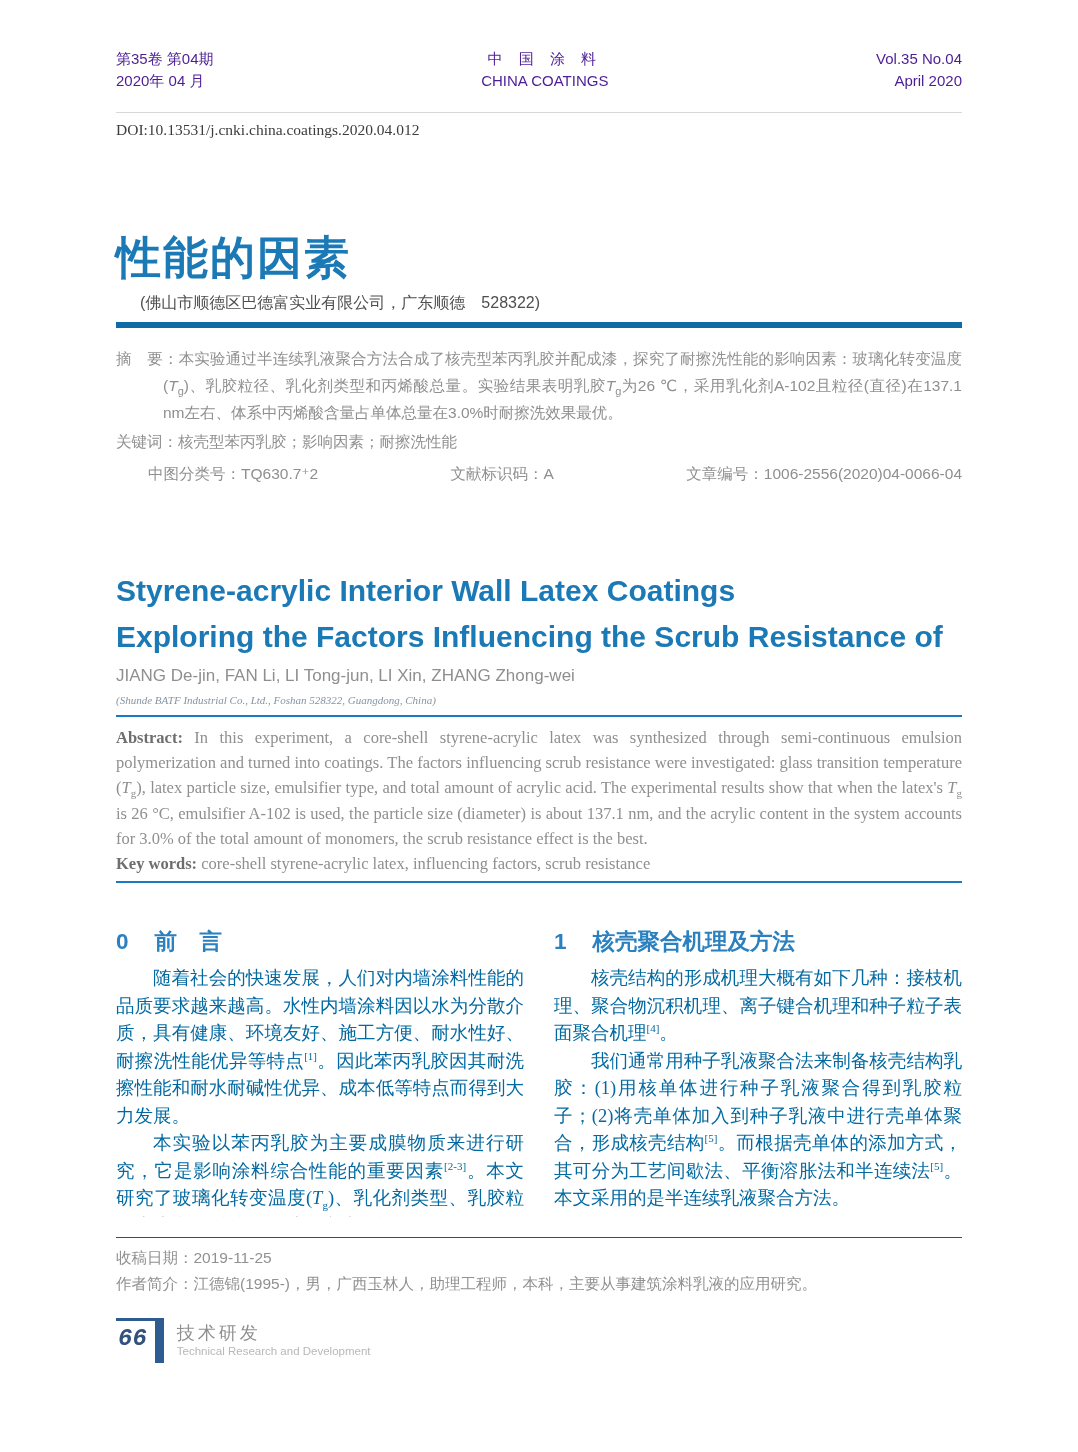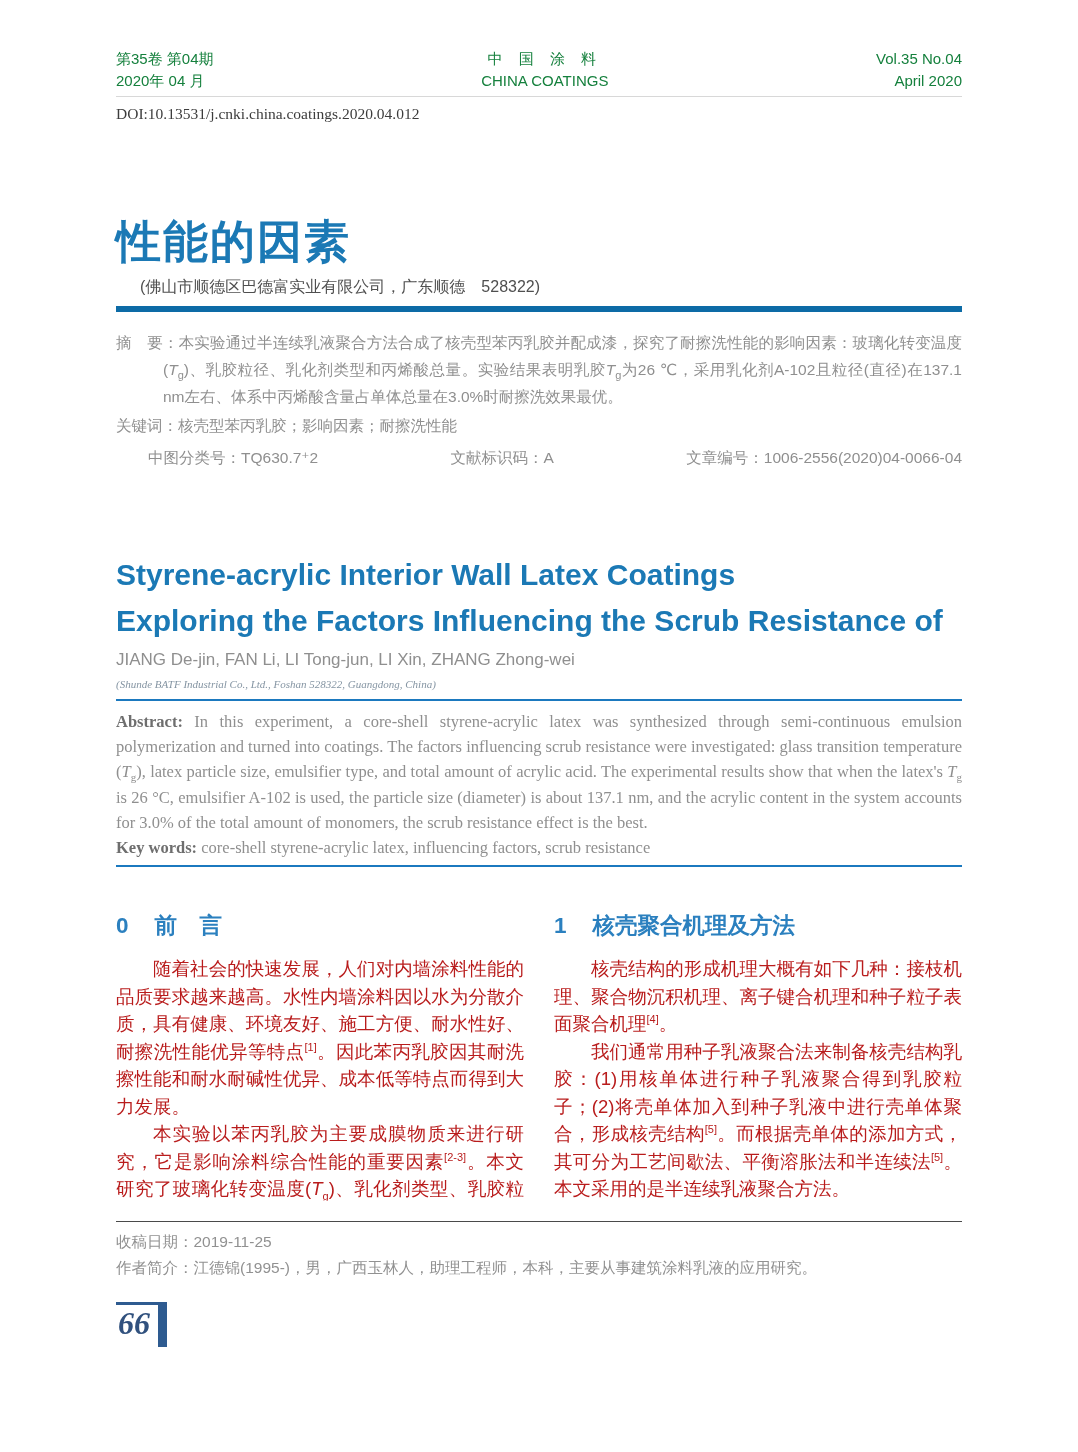--- a/index.html
+++ b/index.html
@@ -3,21 +3,21 @@
 <meta charset="utf-8">
 <style>
   html,body{margin:0;padding:0;background:#ffffff;}
   .page{
     width:1078px;height:1452px;background:#ffffff;overflow:hidden;
     box-sizing:border-box;padding:48px 116px 0 116px;position:relative;
     font-family:"Liberation Sans","DejaVu Sans",sans-serif;color:#2b2b2b;
   }
   
   .jhdr{display:flex;justify-content:space-between;align-items:flex-start;
-    color:#15803d;font-size:15px;line-height:22px;border-bottom:1px solid #d8d8d8;padding-bottom:4px;}
+    color:#4c1d95;font-size:15px;line-height:22px;border-bottom:1px solid #d8d8d8;padding-bottom:20px;}
   .jhdr .c{text-align:center;}
   .jhdr .r{text-align:right;}
   .jname-cn{letter-spacing:6px;}
   .doi{margin-top:7px;font-family:"Liberation Serif","DejaVu Serif",serif;
     font-size:15.5px;color:#3c3c3c;line-height:20px;}
   
   .title-cn{margin-top:88px;font-size:45px;line-height:60px;font-weight:bold;
     color:#1b79b5;letter-spacing:2px;}
   .authors-row{margin-top:15px;display:flex;align-items:center;font-size:17px;color:#4f4f4f;}
   .author-box{width:12px;height:12px;border:1.5px solid #8f8f8f;margin-right:11px;flex:0 0 auto;}
@@ -37,34 +37,34 @@
   .rule-thin{margin-top:5px;height:2px;background:#1b79bf;}
   .abs-en{margin-top:8px;font-family:"Liberation Serif","DejaVu Serif",serif;
     font-size:16.5px;line-height:25.2px;color:#8f8f8f;text-align:justify;margin-bottom:0;}
   .kw-en{margin:0;font-family:"Liberation Serif","DejaVu Serif",serif;
     font-size:16.5px;line-height:25.2px;color:#8f8f8f;}
   .lbl-b{font-weight:bold;color:#6e6e6e;}
   
   .cols{margin-top:44px;display:flex;gap:30px;height:290px;overflow:hidden;}
   .col{width:408px;flex:0 0 auto;}
   .sec-head{display:flex;gap:26px;color:#2b80bf;font-weight:bold;font-size:22.5px;line-height:30px;}
-  .col p{margin:14px 0 0 0;font-family:Liberation Sans, sans-serif;
-    font-size:18.5px;line-height:27.5px;color:#b91c1c;text-align:justify;text-indent:2em;}
+  .col p{margin:8px 0 0 0;font-family:Liberation Serif, serif;
+    font-size:18.5px;line-height:27.5px;color:#0369a1;text-align:justify;text-indent:2em;}
   .col p + p{margin-top:0;}
   sup{font-size:11px;line-height:0;}
   sub{font-size:11px;line-height:0;}
   .it{font-style:italic;}
   
   .footnote{border-top:1.5px solid #4a4a4a;padding-top:7px;font-size:15.5px;
     color:#919191;line-height:26px;margin-top:20px;}
   
   .pfooter{margin-top:21px;display:flex;align-items:flex-start;}
   .pg-num-row{display:flex;border-top:3px solid #2e5b90;align-items:flex-start;}
-  .pg-num{font-family:Liberation Serif, serif;font-style:italic;
-    font-weight:bold;font-size:32px;color:#31517e;padding:2px 8px 0 2px;line-height:32px;}
+  .pg-num{font-family:Liberation Mono, monospace;font-style:italic;
+    font-weight:bold;font-size:24px;color:#31517e;padding:2px 8px 0 2px;line-height:32px;}
   .pg-bar{width:9px;height:42px;background:#2e5b90;}
   .pg-labels{margin-left:13px;padding-top:4px;}
   .pg-cn{font-size:18px;color:#8f8f8f;letter-spacing:3px;line-height:22px;}
   .pg-en{font-size:11.5px;color:#b8b8b8;line-height:15px;}
 </style>
 </head>
 <body>
 
 <div class="page">
 
@@ -137,15 +137,19 @@
   <div class="footnote">
     <div>收稿日期：2019-11-25</div>
     <div>作者简介：江德锦(1995-)，男，广西玉林人，助理工程师，本科，主要从事建筑涂料乳液的应用研究。</div>
   </div>
 
   <div class="pfooter">
     <div class="pg-num-row">
       <span class="pg-num">66</span>
       <span class="pg-bar"></span>
     </div>
+    <div class="pg-labels">
+      <div class="pg-cn">技术研发</div>
+      <div class="pg-en">Technical Research and Development</div>
+    </div>
   </div>
 
 </div>
 
 </body></html>

